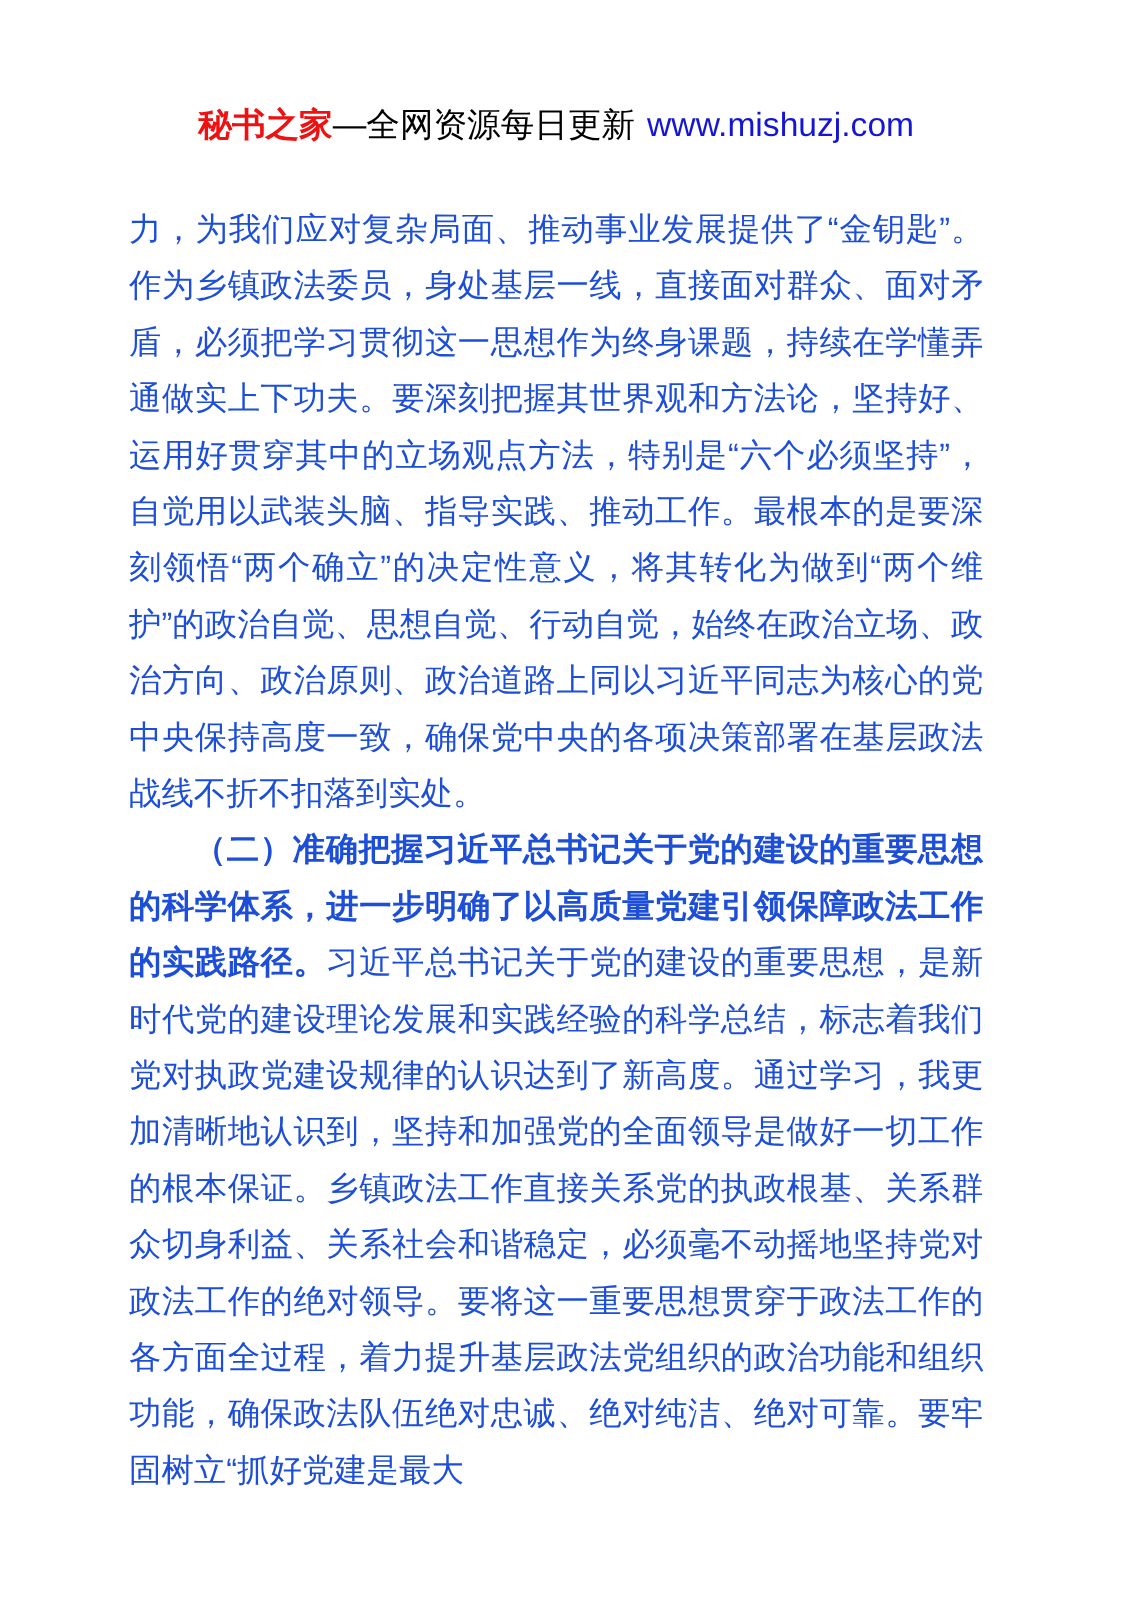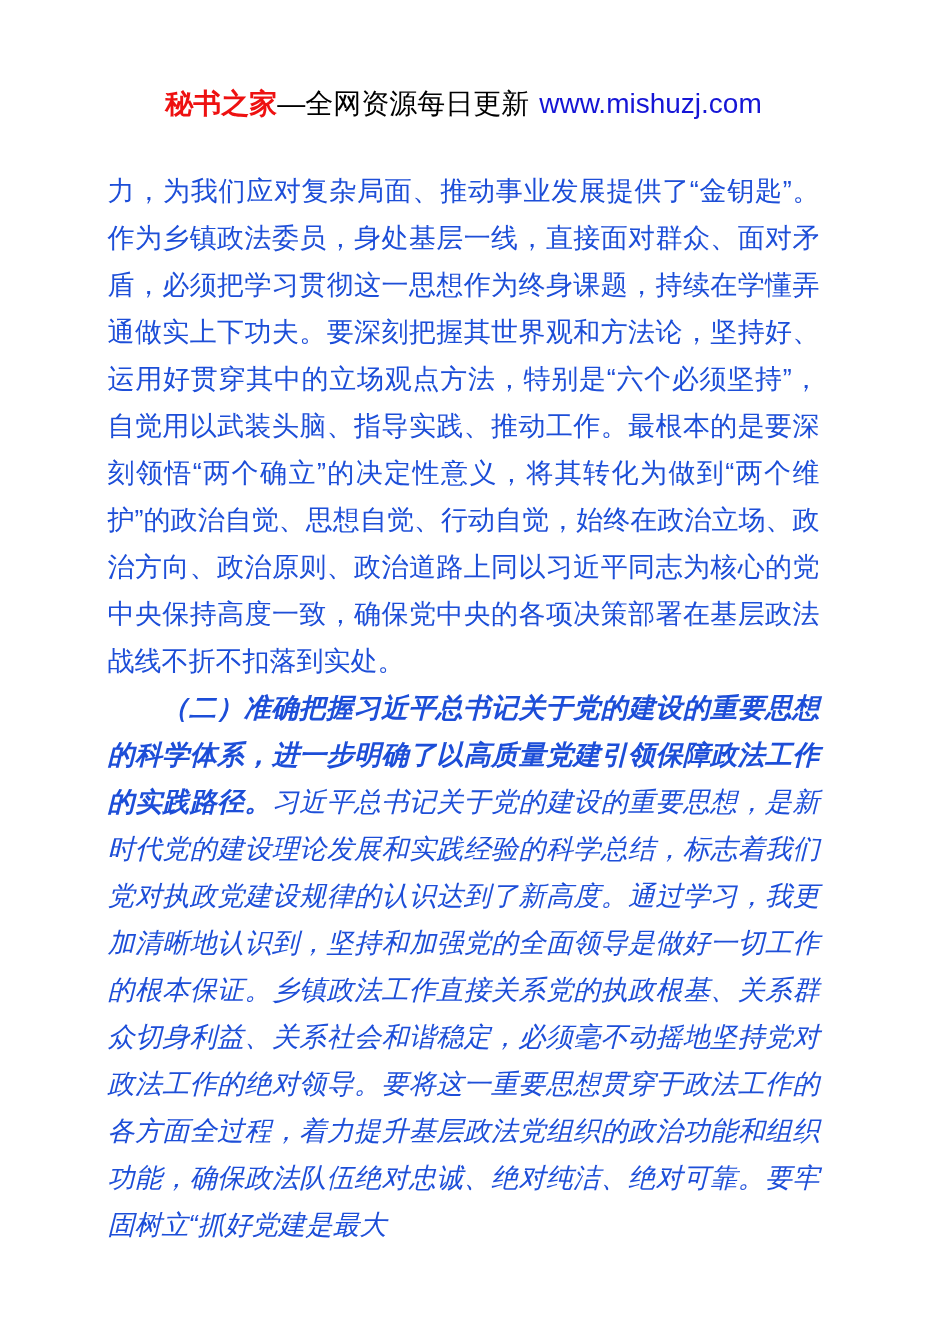--- a/index.html
+++ b/index.html
@@ -45,21 +45,20 @@
     color: #1d4ed8;
     text-align: justify;
     text-justify: inter-character;
   }
   .para {
     margin: 0;
     padding: 0;
   }
   .para.indent {
     text-indent: 2em;
-    font-style: italic;
   }
   .section-heading {
     font-weight: bold;
   }
 </style>
 </head>
 <body>
 
 <div class="page">
 

